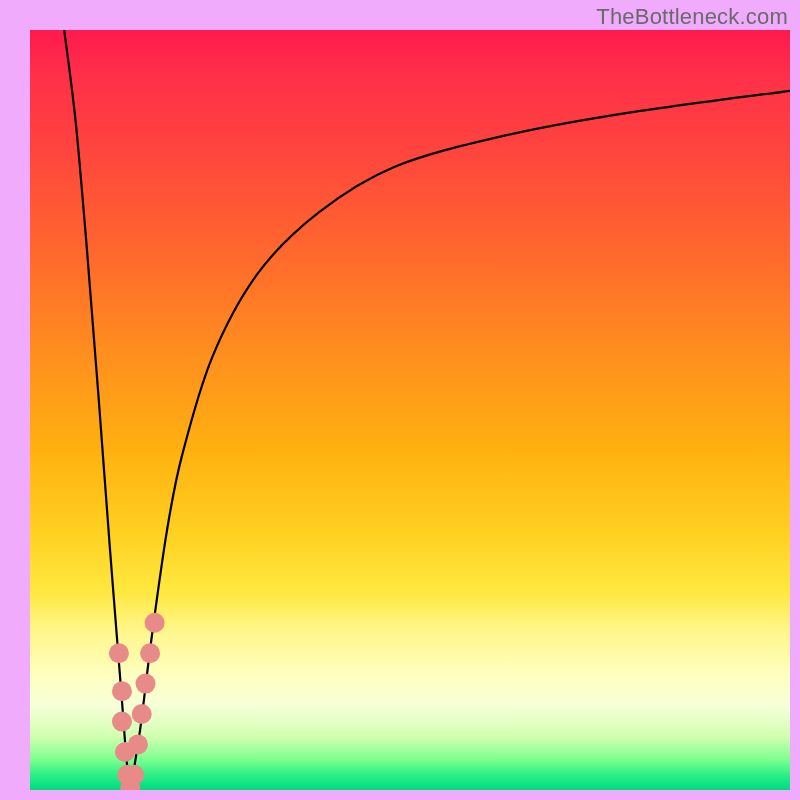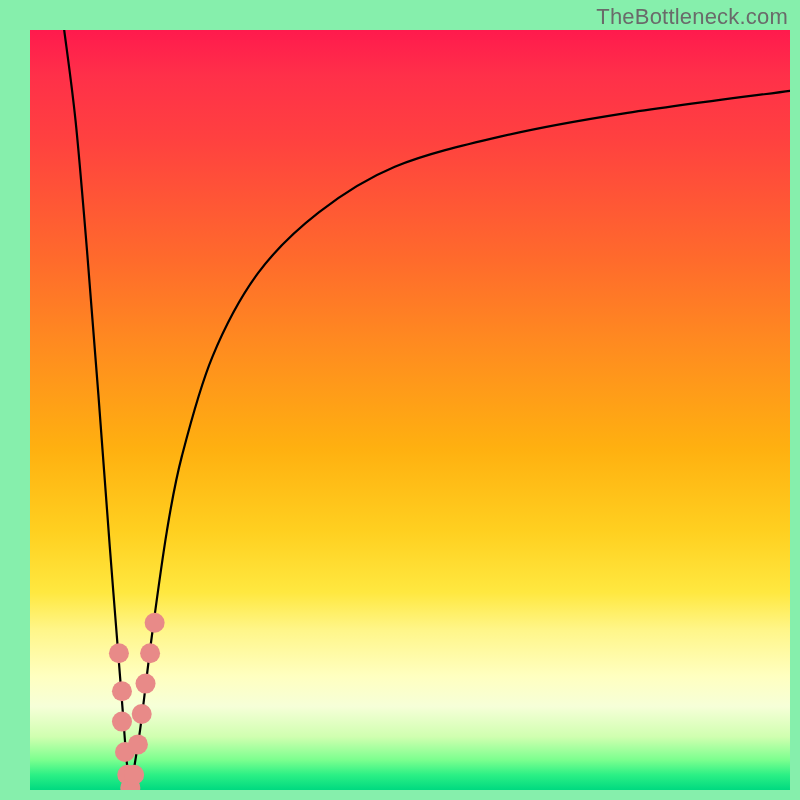--- a/index.html
+++ b/index.html
@@ -8,21 +8,21 @@
     width: 800px;
     height: 800px;
     overflow: hidden;
     background: #000;
     font-family: Arial, Helvetica, sans-serif;
   }
   .frame {
     position: relative;
     width: 800px;
     height: 800px;
-    background: #86efac;
+    background: #f0abfc;
   }
   .plot-area {
     position: absolute;
     left: 30px;
     top: 30px;
     width: 760px;
     height: 760px;
     background: linear-gradient(
       to bottom,
       #ff1a4d 0%,

